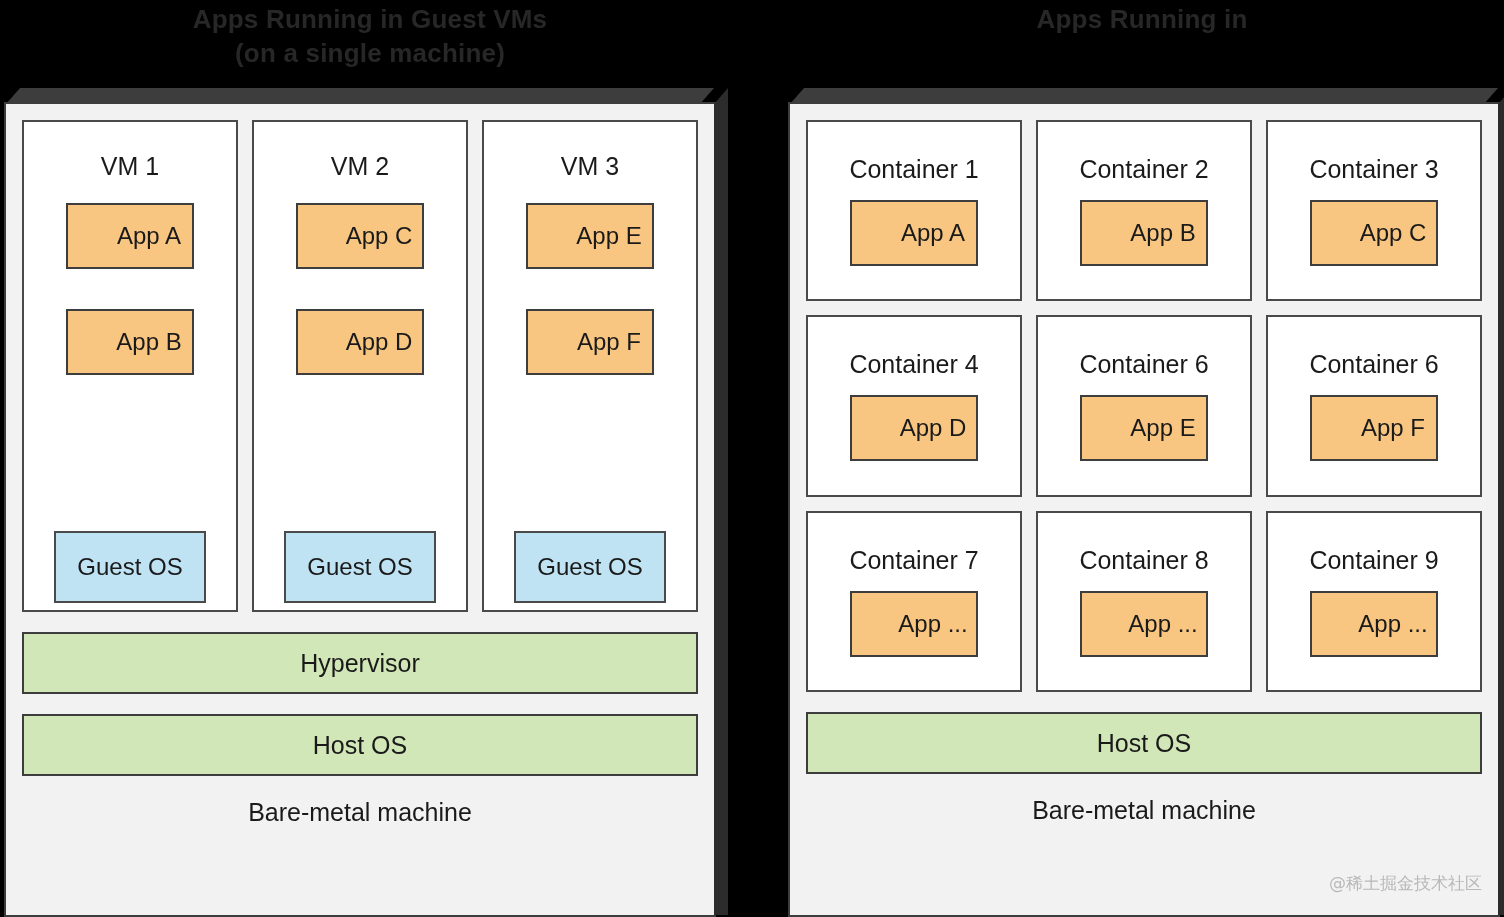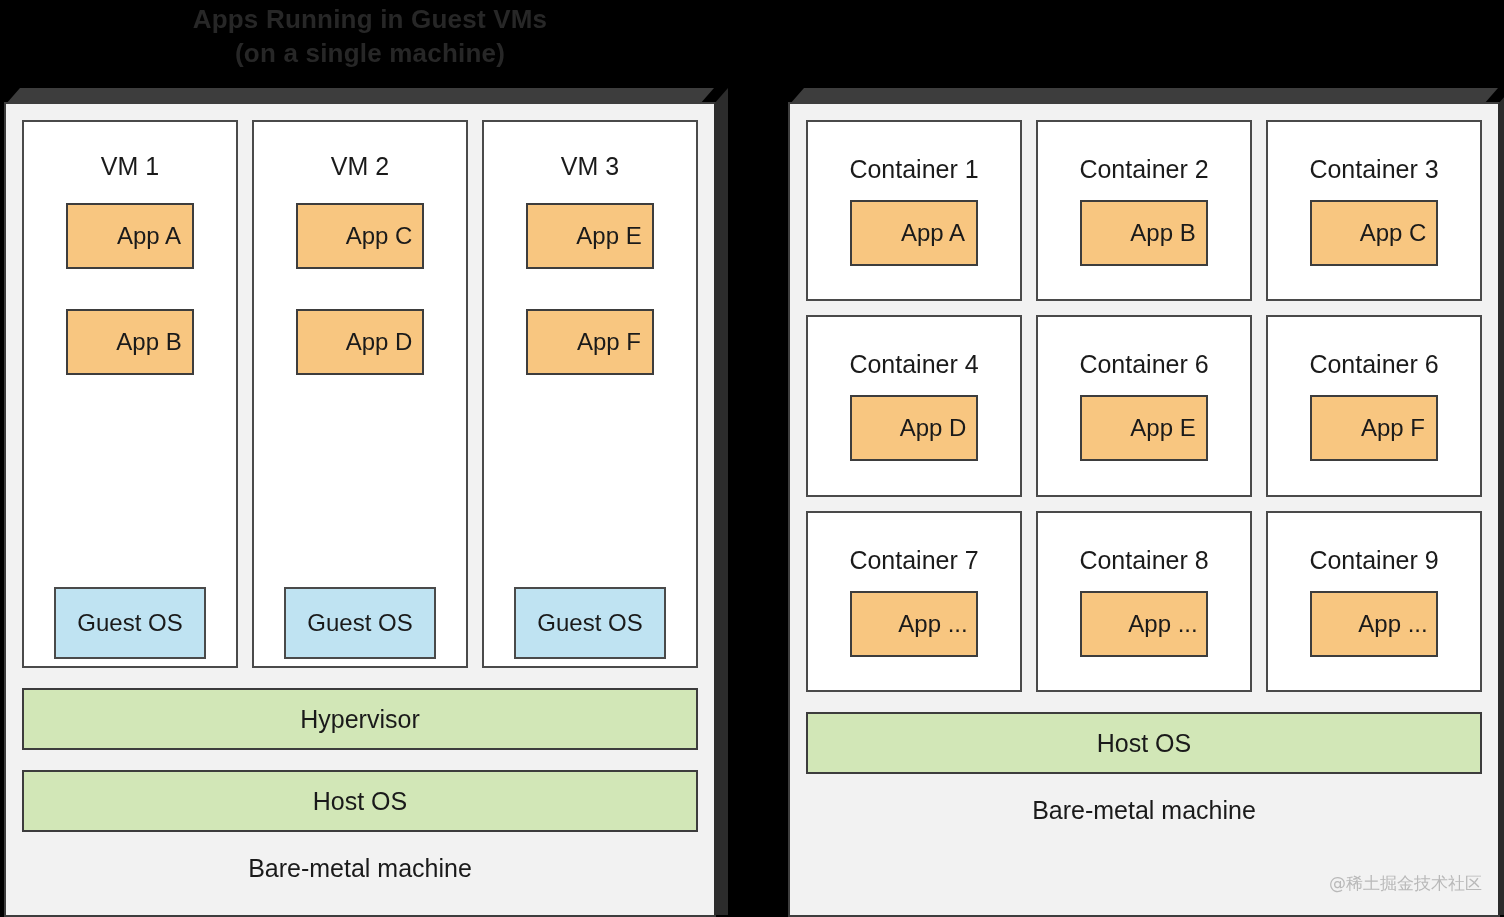--- a/index.html
+++ b/index.html
@@ -67,21 +67,21 @@
     position: absolute;
     left: 0; top: 0; right: 0; bottom: 0;
     padding: 16px;
     box-sizing: border-box;
   }
 
   
   .vm-row {
     display: flex;
     gap: 14px;
-    height: 548px;
+    height: 492px;
   }
   .vm-box {
     flex: 1;
     background: #ffffff;
     border: 2px solid #4a4a4a;
     box-sizing: border-box;
     display: flex;
     flex-direction: column;
     align-items: center;
     padding-top: 30px;
@@ -183,20 +183,21 @@
 </style>
 </head>
 <body>
 
 <div class="title-block" id="title-left">
   <span class="title-line1">Apps Running in Guest VMs</span>
   <span class="title-line2">(on a single machine)</span>
 </div>
 
 <div class="title-block" id="title-right">
+  <span class="title-line1">Apps Running in</span>
 </div>
 
 <div class="panel" id="panel-vm">
   <div class="panel-lid"></div>
   <div class="panel-side"></div>
 
   <div class="panel-inner">
     <div class="vm-row">
 
       <div class="vm-box">

